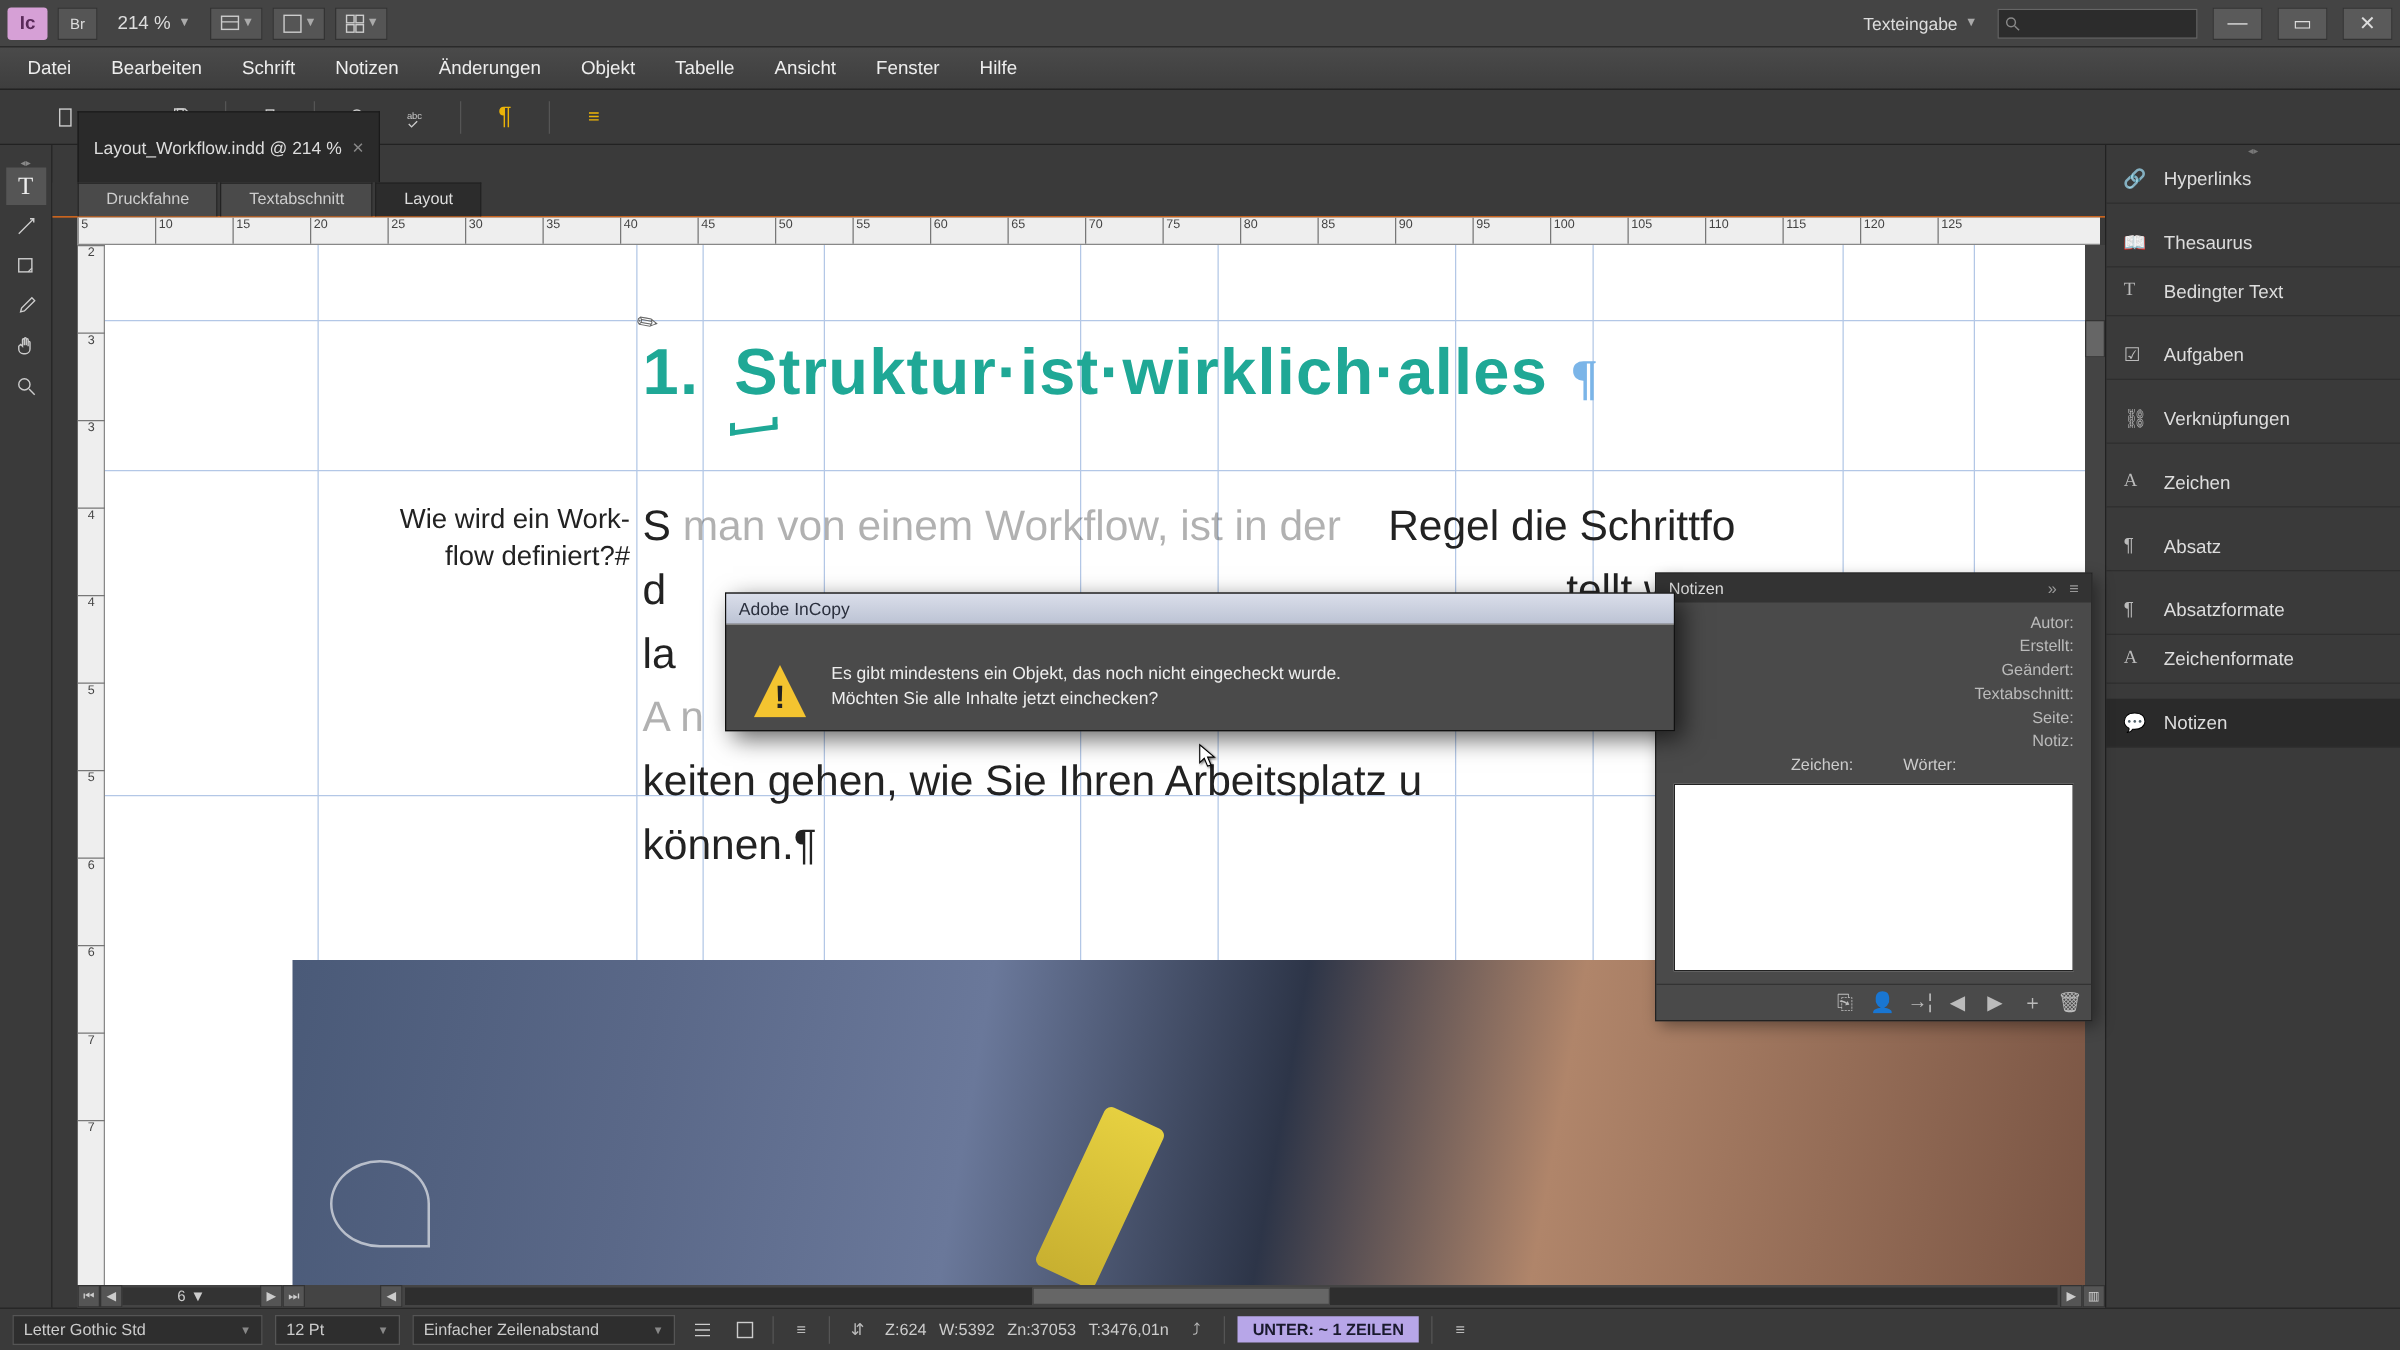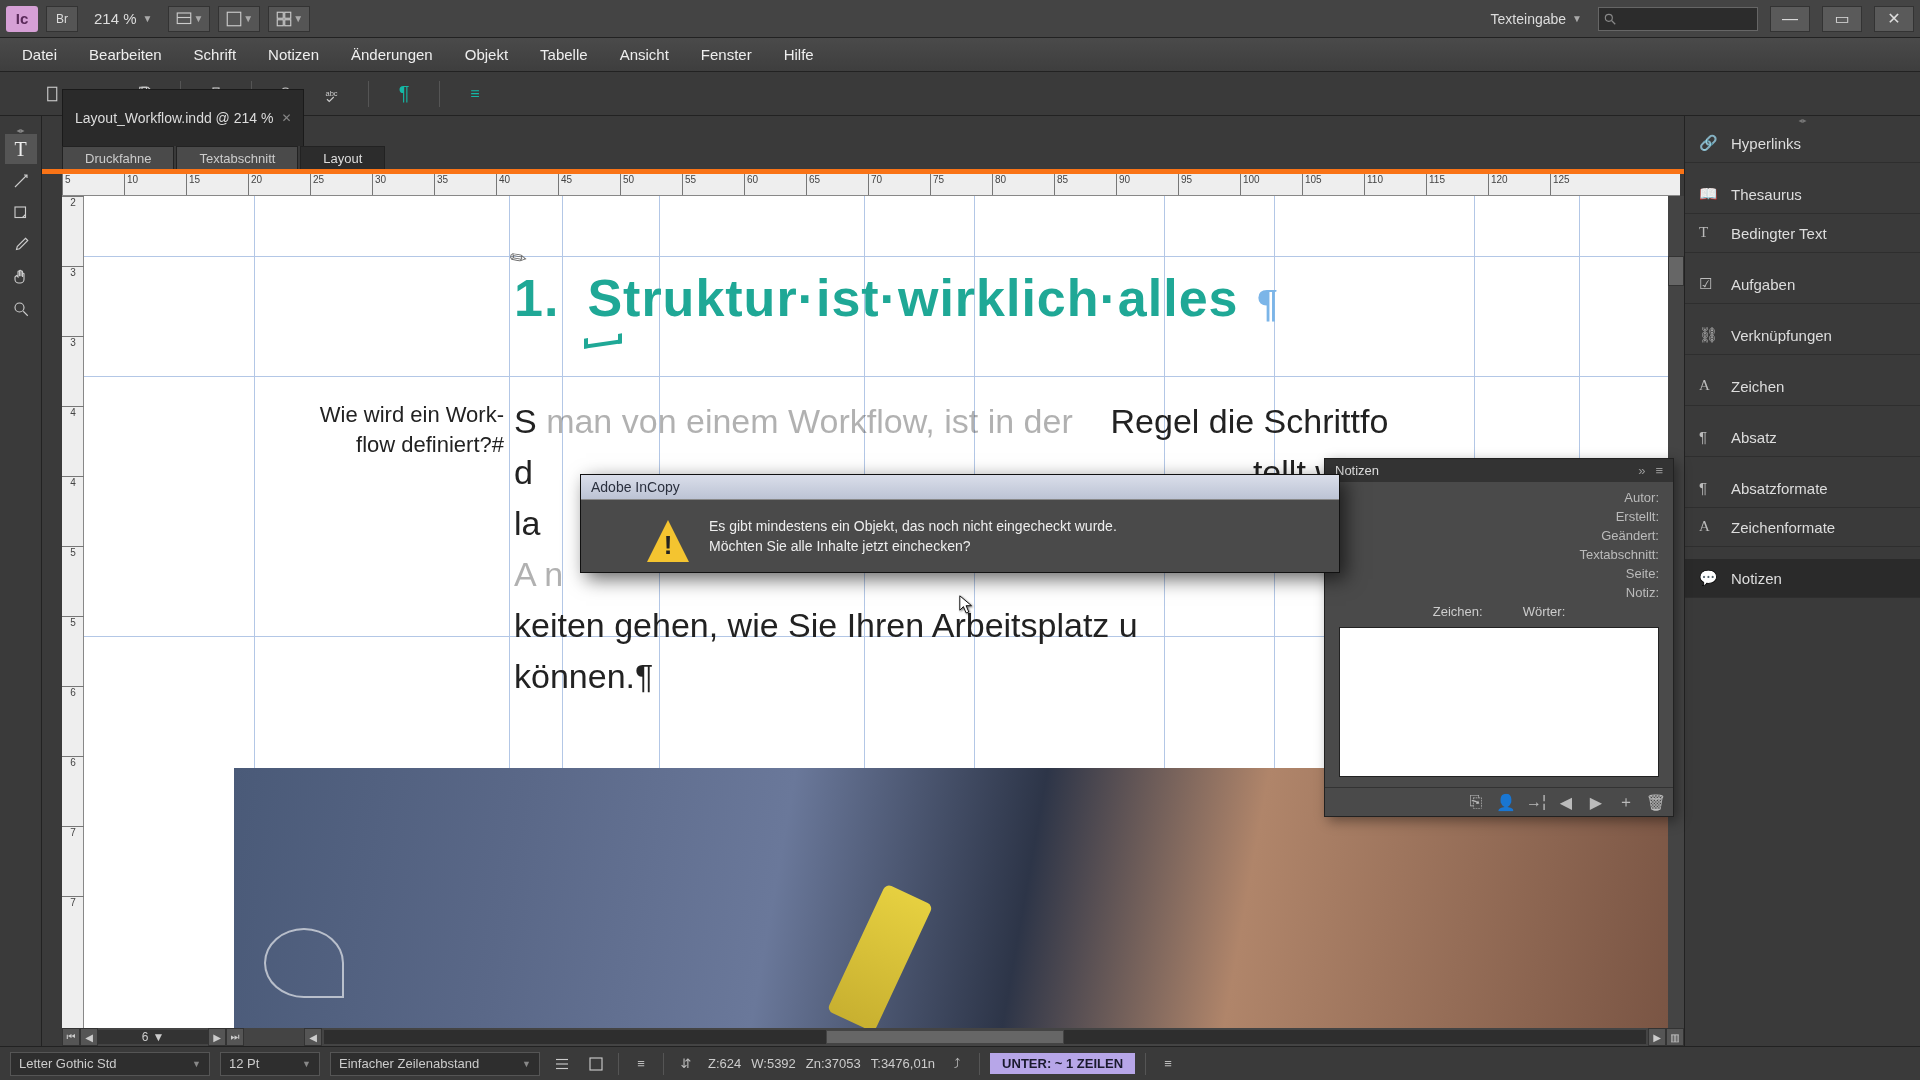--- a/index.html
+++ b/index.html
@@ -17,38 +17,38 @@
 .titlebar .search svg { width:14px; height:14px; }
 .titlebar .winbtn { width: 40px; height:26px; background:#5a5a5a; border:1px solid #333; display:flex; align-items:center; justify-content:center; color:#ddd; margin-left:4px; }
 .titlebar .winbtn.close { background:#5a5a5a; }
 
 
 .menubar { height: 34px; background: linear-gradient(#4a4a4a,#3e3e3e); display:flex; align-items:center; padding: 0 8px; gap: 4px; border-bottom:1px solid #222; }
 .menubar .mi { color:#eee; font-size:15px; padding: 4px 14px; }
 
 
 .toolrow { height: 44px; background: #3a3a3a; border-bottom:1px solid #222; display:flex; align-items:center; padding: 0 12px; gap:16px; }
-.toolrow .ticon { width:30px; height:28px; display:flex; align-items:center; justify-content:center; color:#14b8a6; }
+.toolrow .ticon { width:30px; height:28px; display:flex; align-items:center; justify-content:center; color:#eab308; }
 .toolrow .divider { width:1px; height:26px; background:#555; margin: 0 4px; }
 
 
 .main { display:flex; height: calc(1080px - 38px - 34px - 44px - 34px); }
 
 
 .left-tools { width: 42px; background:#3a3a3a; border-right:1px solid #222; display:flex; flex-direction:column; padding-top:10px; gap:2px; align-items:center; }
 .left-tools .lt { width:32px; height:30px; display:flex; align-items:center; justify-content:center; color:#ccc; }
 .left-tools .lt.active { background:#555; }
 
 
 .docwrap { flex:1; display:flex; flex-direction:column; background:#3a3a3a; position:relative; }
 .doc-tabs { height: 30px; display:flex; align-items:flex-end; padding-left:20px; }
 .doc-tab { background:#2a2a2a; color:#ddd; font-size:14px; padding: 20px 12px; border:1px solid #1a1a1a; border-bottom:none; display:flex; align-items:center; gap:8px; }
 .doc-tab .x { font-size:12px; color:#888; }
 
-.view-tabs { height: 28px; display:flex; padding-left:20px; background:#3a3a3a; border-bottom:5px solid #f97316; }
+.view-tabs { height: 28px; display:flex; padding-left:20px; background:#3a3a3a; border-bottom:1px solid #f97316; }
 .view-tab { padding: 4px 22px; background:#4a4a4a; color:#ccc; font-size:13px; border:1px solid #222; border-bottom:none; margin-right:2px; }
 .view-tab.active { background:#2c2c2c; color:#ddd; }
 
 .ruler-h { height:22px; background:#eee; display:flex; position:relative; margin-left:20px; margin-right:4px; border-bottom:1px solid #888; overflow:hidden; }
 .ruler-h .tick { position:absolute; top:0; height:22px; border-left:1px solid #777; font-size:10px; color:#444; padding-left:2px; }
 
 .canvas-row { flex:1; display:flex; overflow:hidden; margin-left:20px; }
 .ruler-v { width:22px; background:#eee; border-right:1px solid #888; position:relative; }
 .ruler-v .tick { position:absolute; left:0; width:22px; border-top:1px solid #777; font-size:10px; color:#444; text-align:center; }
 
@@ -84,21 +84,21 @@
 .notes-panel .np-row { display:flex; justify-content:flex-end; gap:6px; padding:2px 0; }
 .notes-panel .np-row .lbl { color:#bbb; }
 .notes-panel .np-row2 { display:flex; gap:40px; padding:2px 0; justify-content:center; }
 .notes-panel .np-text { background:#fff; height:150px; margin:6px 0 4px 0; border:1px solid #222; }
 .notes-panel .np-icons { display:flex; justify-content:flex-end; gap:8px; padding:4px 6px; border-top:1px solid #333; }
 .notes-panel .np-icons .nico { width:22px; height:20px; display:flex; align-items:center; justify-content:center; color:#bbb; }
 
 
 .modal { position:absolute; left:580px; top:474px; width:760px; background:#4a4a4a; border:1px solid #111; box-shadow: 6px 6px 18px rgba(0,0,0,0.6); z-index:100; }
 .modal .m-title { background: linear-gradient(#dadeea,#bcc3d4); color:#2a2f3d; font-size:14px; padding: 4px 10px; border-bottom:1px solid #888; }
-.modal .m-body { display:flex; padding: 16px 22px 10px 22px; gap:20px;margin-left:44px; }
+.modal .m-body { display:flex; padding: 28px 22px 10px 22px; gap:20px; }
 .modal .warn-icon { width:42px; height:42px; background:#f4c430; clip-path: polygon(50% 0,100% 100%,0 100%); display:flex; align-items:center; justify-content:center; font-weight:bold; color:#222; font-size:26px; margin-top:4px; position:relative; }
 .modal .warn-icon::after { content:'!'; position:absolute; top:10px; }
 .modal .m-text { color:#eee; font-size:14px; line-height:1.45; }
 .modal .m-buttons { display:flex; justify-content:flex-end; gap:16px; padding: 10px 22px 18px 22px; }
 .modal .m-btn { width:118px; height:28px; background:#6a6a6a; border:1px solid #888; color:#eee; font-size:14px; display:flex; align-items:center; justify-content:center; }
 .modal .m-btn.primary { background:#7a7468; border:2px solid #d8a040; box-shadow: inset 0 0 4px #e8b860; }
 .cursor { position:absolute; z-index:200; left:958px; top:594px; width:18px; height:22px; pointer-events:none; }
 .cursor svg { filter: drop-shadow(1px 1px 1px rgba(0,0,0,0.6)); }
 
 

